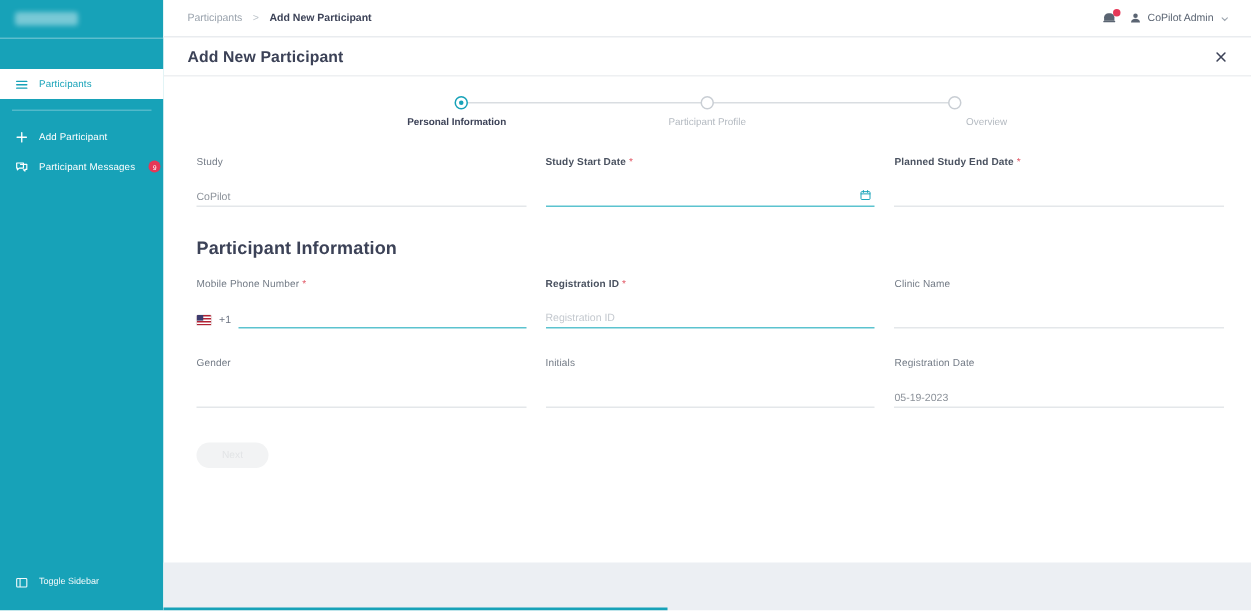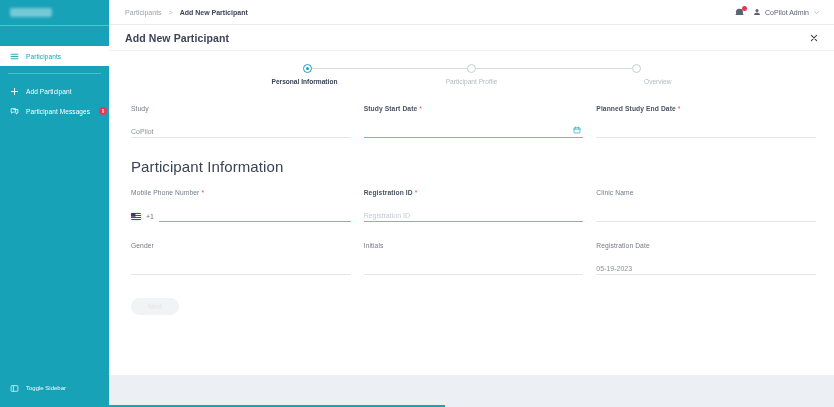--- a/index.html
+++ b/index.html
@@ -146,21 +146,21 @@
   .step-label.l0 { left: 15px; }
   .step-label.l1 { left: 50%; transform: translateX(-50%); }
   .step-label.l2 { right: 15px; }
 
   
   .form-area { flex: 1 1 auto; padding: 14px 18px 0 22px; min-height: 0; }
   .section-title-light {
     font-size: 7.5px; color: #b7bcc2; margin-bottom: 16px; letter-spacing: .1px;
   }
   .section-title {
-    font-size: 15px; color: #3c4257; font-weight: normal;
+    font-size: 12px; color: #3c4257; font-weight: bold;
     margin-bottom: 14px; letter-spacing: .1px;
   }
   .row { display: flex; gap: 13px; margin-bottom: 20px; }
   .field { flex: 1 1 0; min-width: 0; }
   .f-label {
     font-size: 6.7px; color: #4a5260; font-weight: bold;
     margin-bottom: 9px; letter-spacing: .1px;
   }
   .f-label.thin { font-weight: normal; color: #737b86; }
   .req { color: #e05260; margin-left: 2px; font-weight: normal; }

